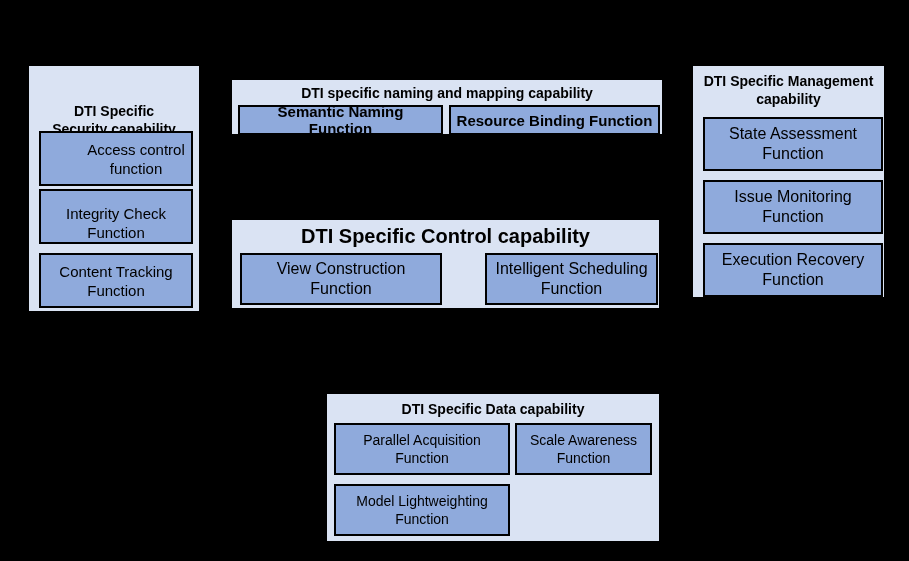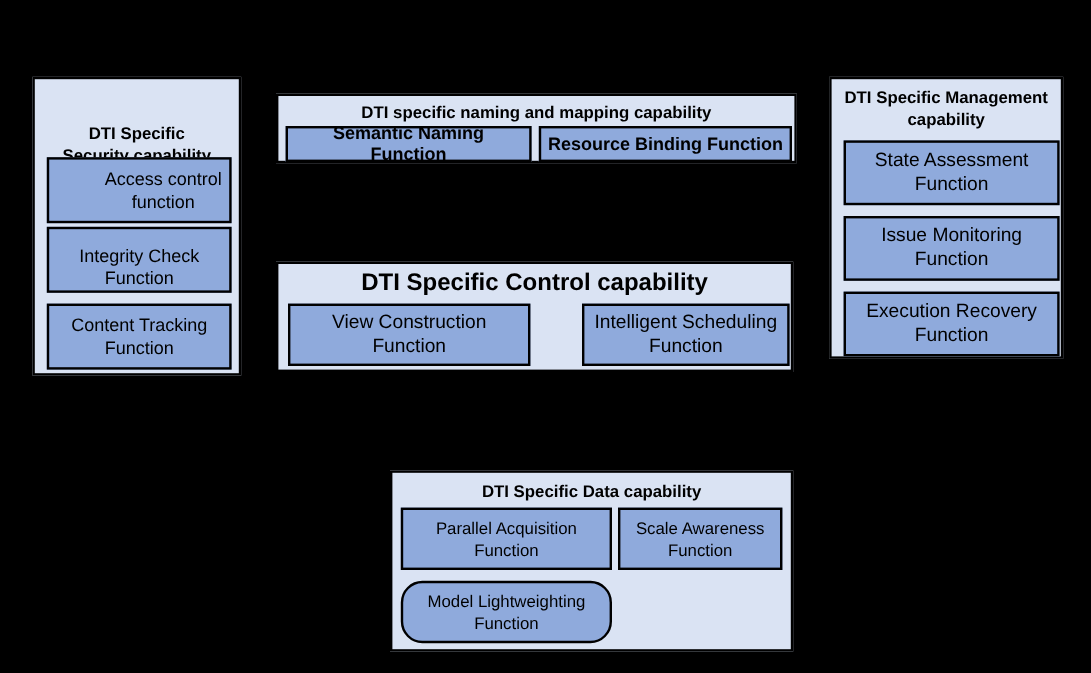--- a/index.html
+++ b/index.html
@@ -68,21 +68,21 @@
   #management-fn-0 { top: 51px; }
   #management-fn-1 { top: 114px; }
   #management-fn-2 { top: 177px; }
 
   
   #panel-data { left: 325px; top: 392px; width: 336px; height: 151px; }
   #panel-data .panel-title { padding-top: 6px; font-size: 14px; line-height: 18px; }
   #panel-data .fn { height: 52px; font-size: 14px; line-height: 18px; }
   #data-fn-0 { left: 7px;   top: 29px; width: 176px; }
   #data-fn-1 { left: 188px; top: 29px; width: 137px; }
-  #data-fn-2 { left: 7px;   top: 90px; width: 176px; border-radius: 18px; }
+  #data-fn-2 { left: 7px;   top: 90px; width: 176px; }
   #data-fn-3 { left: 188px; top: 90px; width: 137px; }
 </style>
 </head>
 <body>
 
 <div class="diagram">
 
   <section class="panel" id="panel-security">
     <h2 class="panel-title">
       <span class="line">DTI Specific</span>

